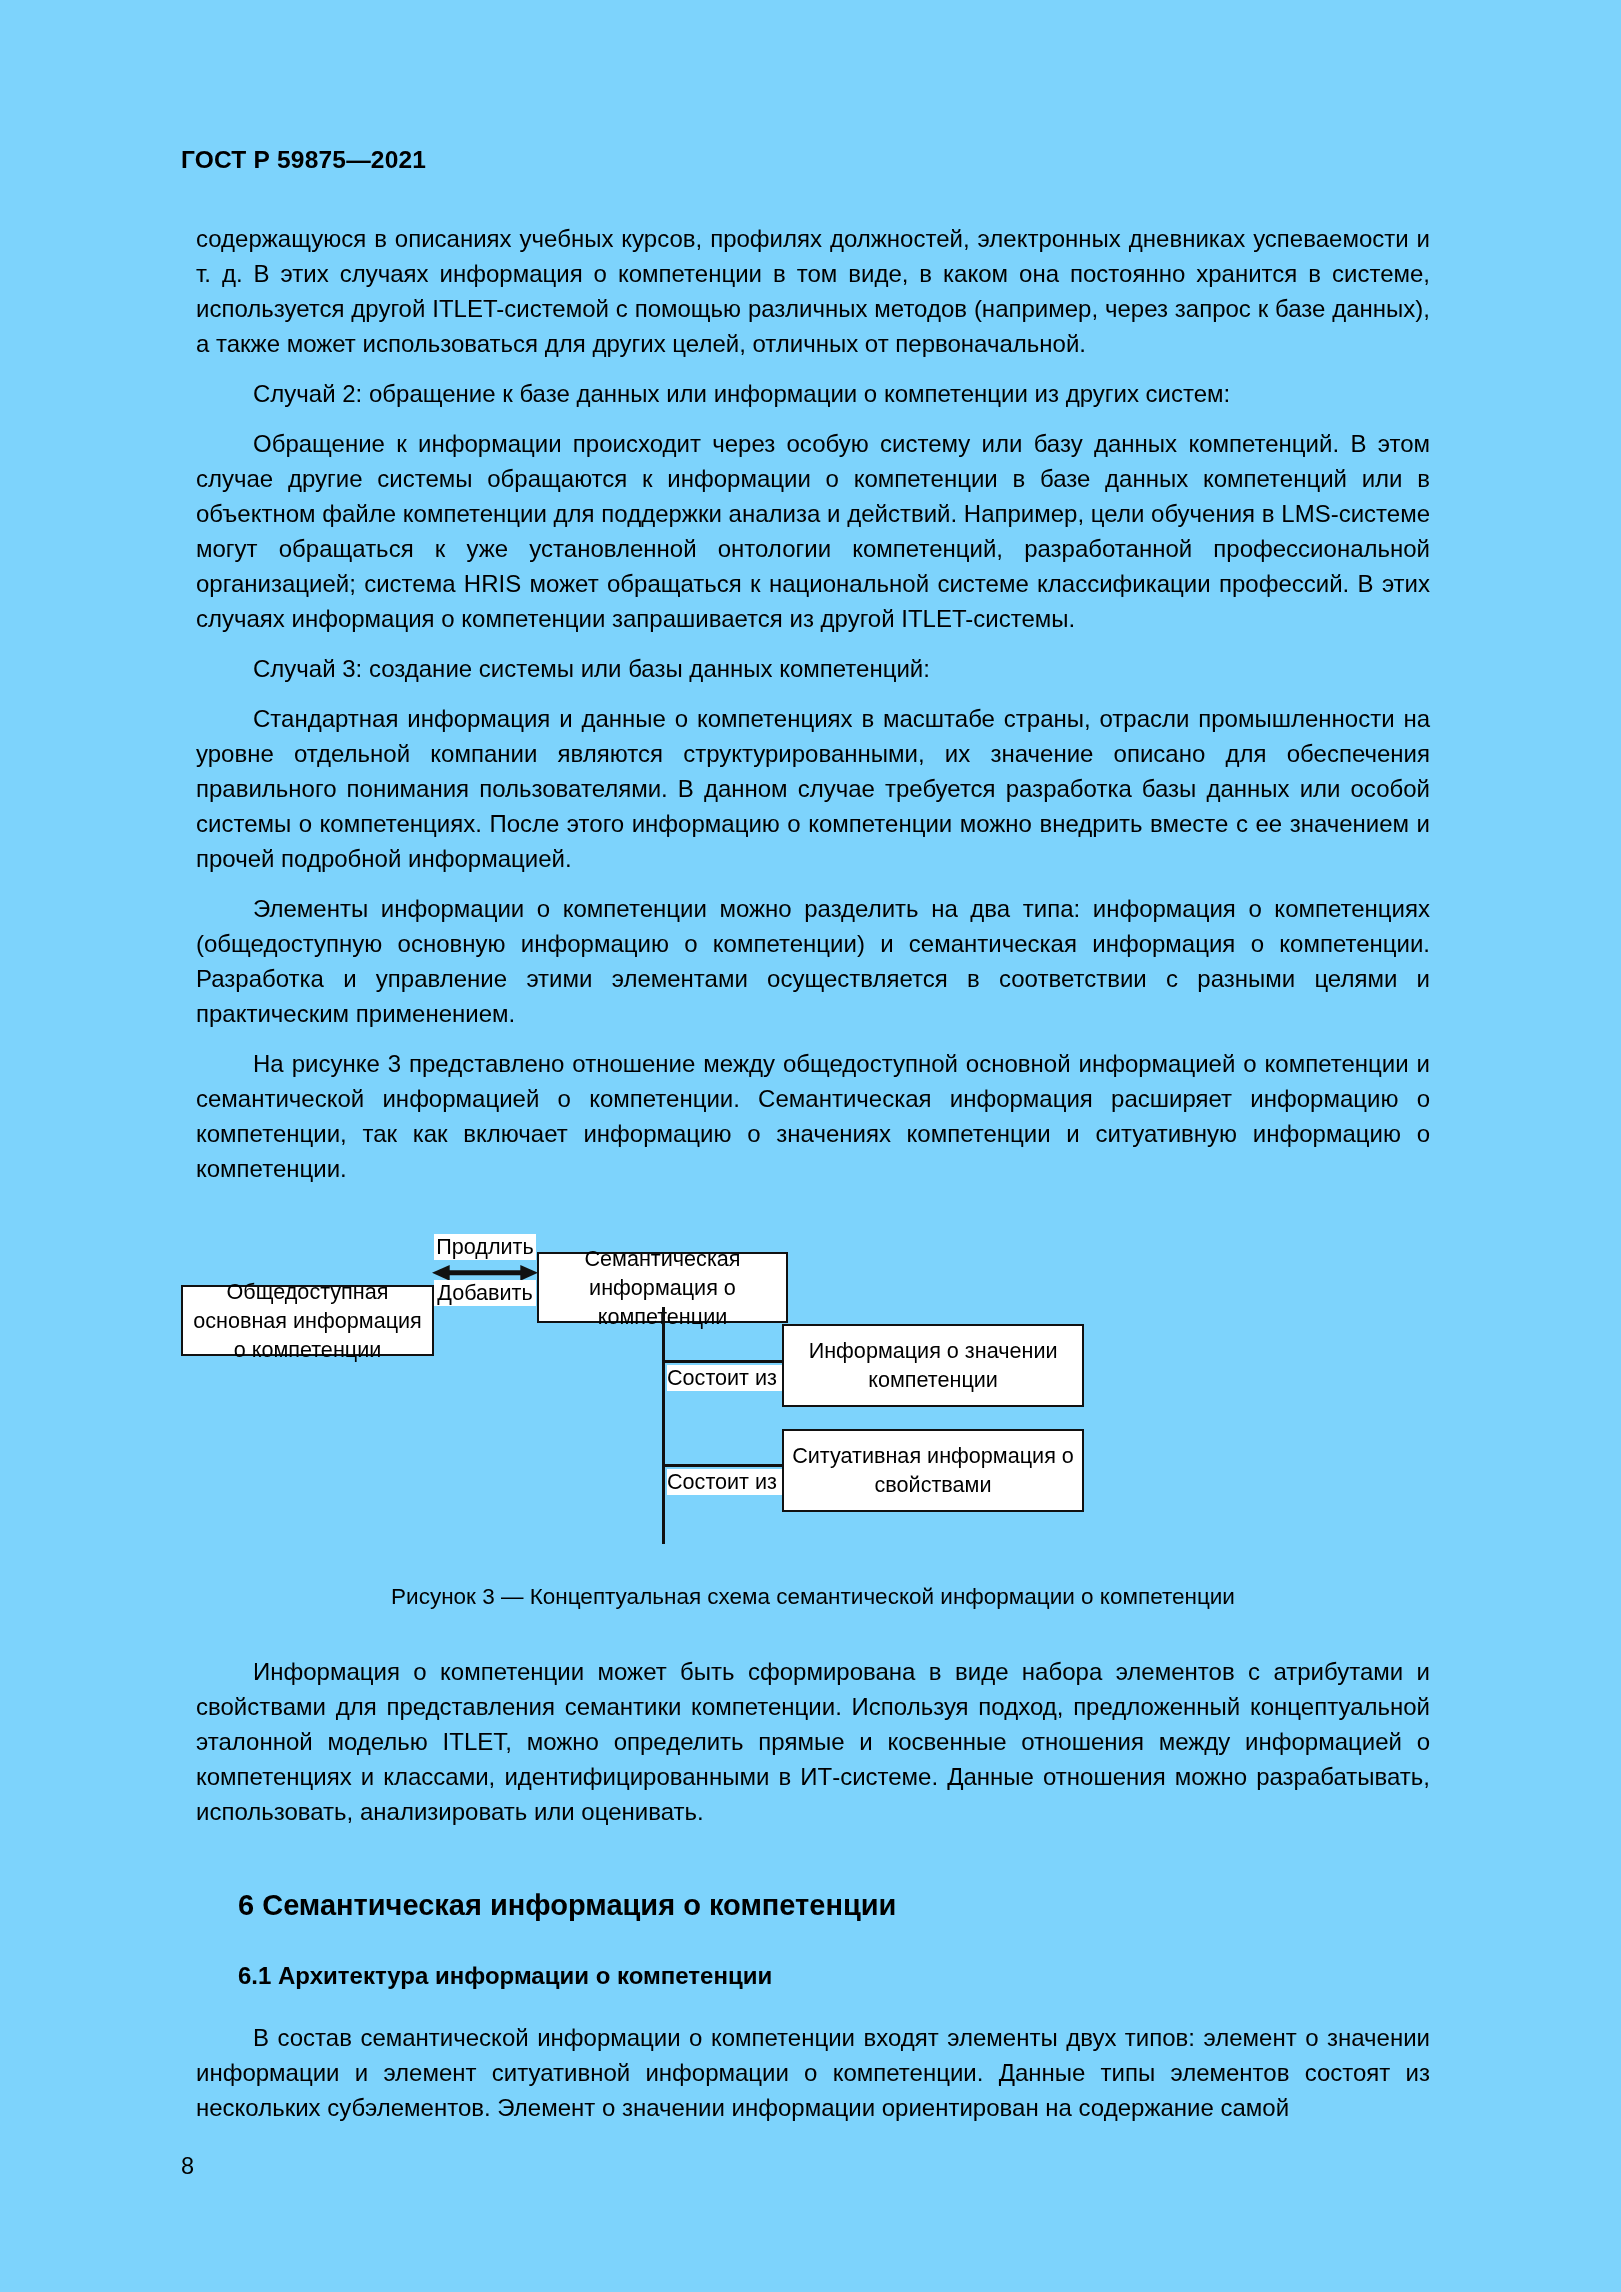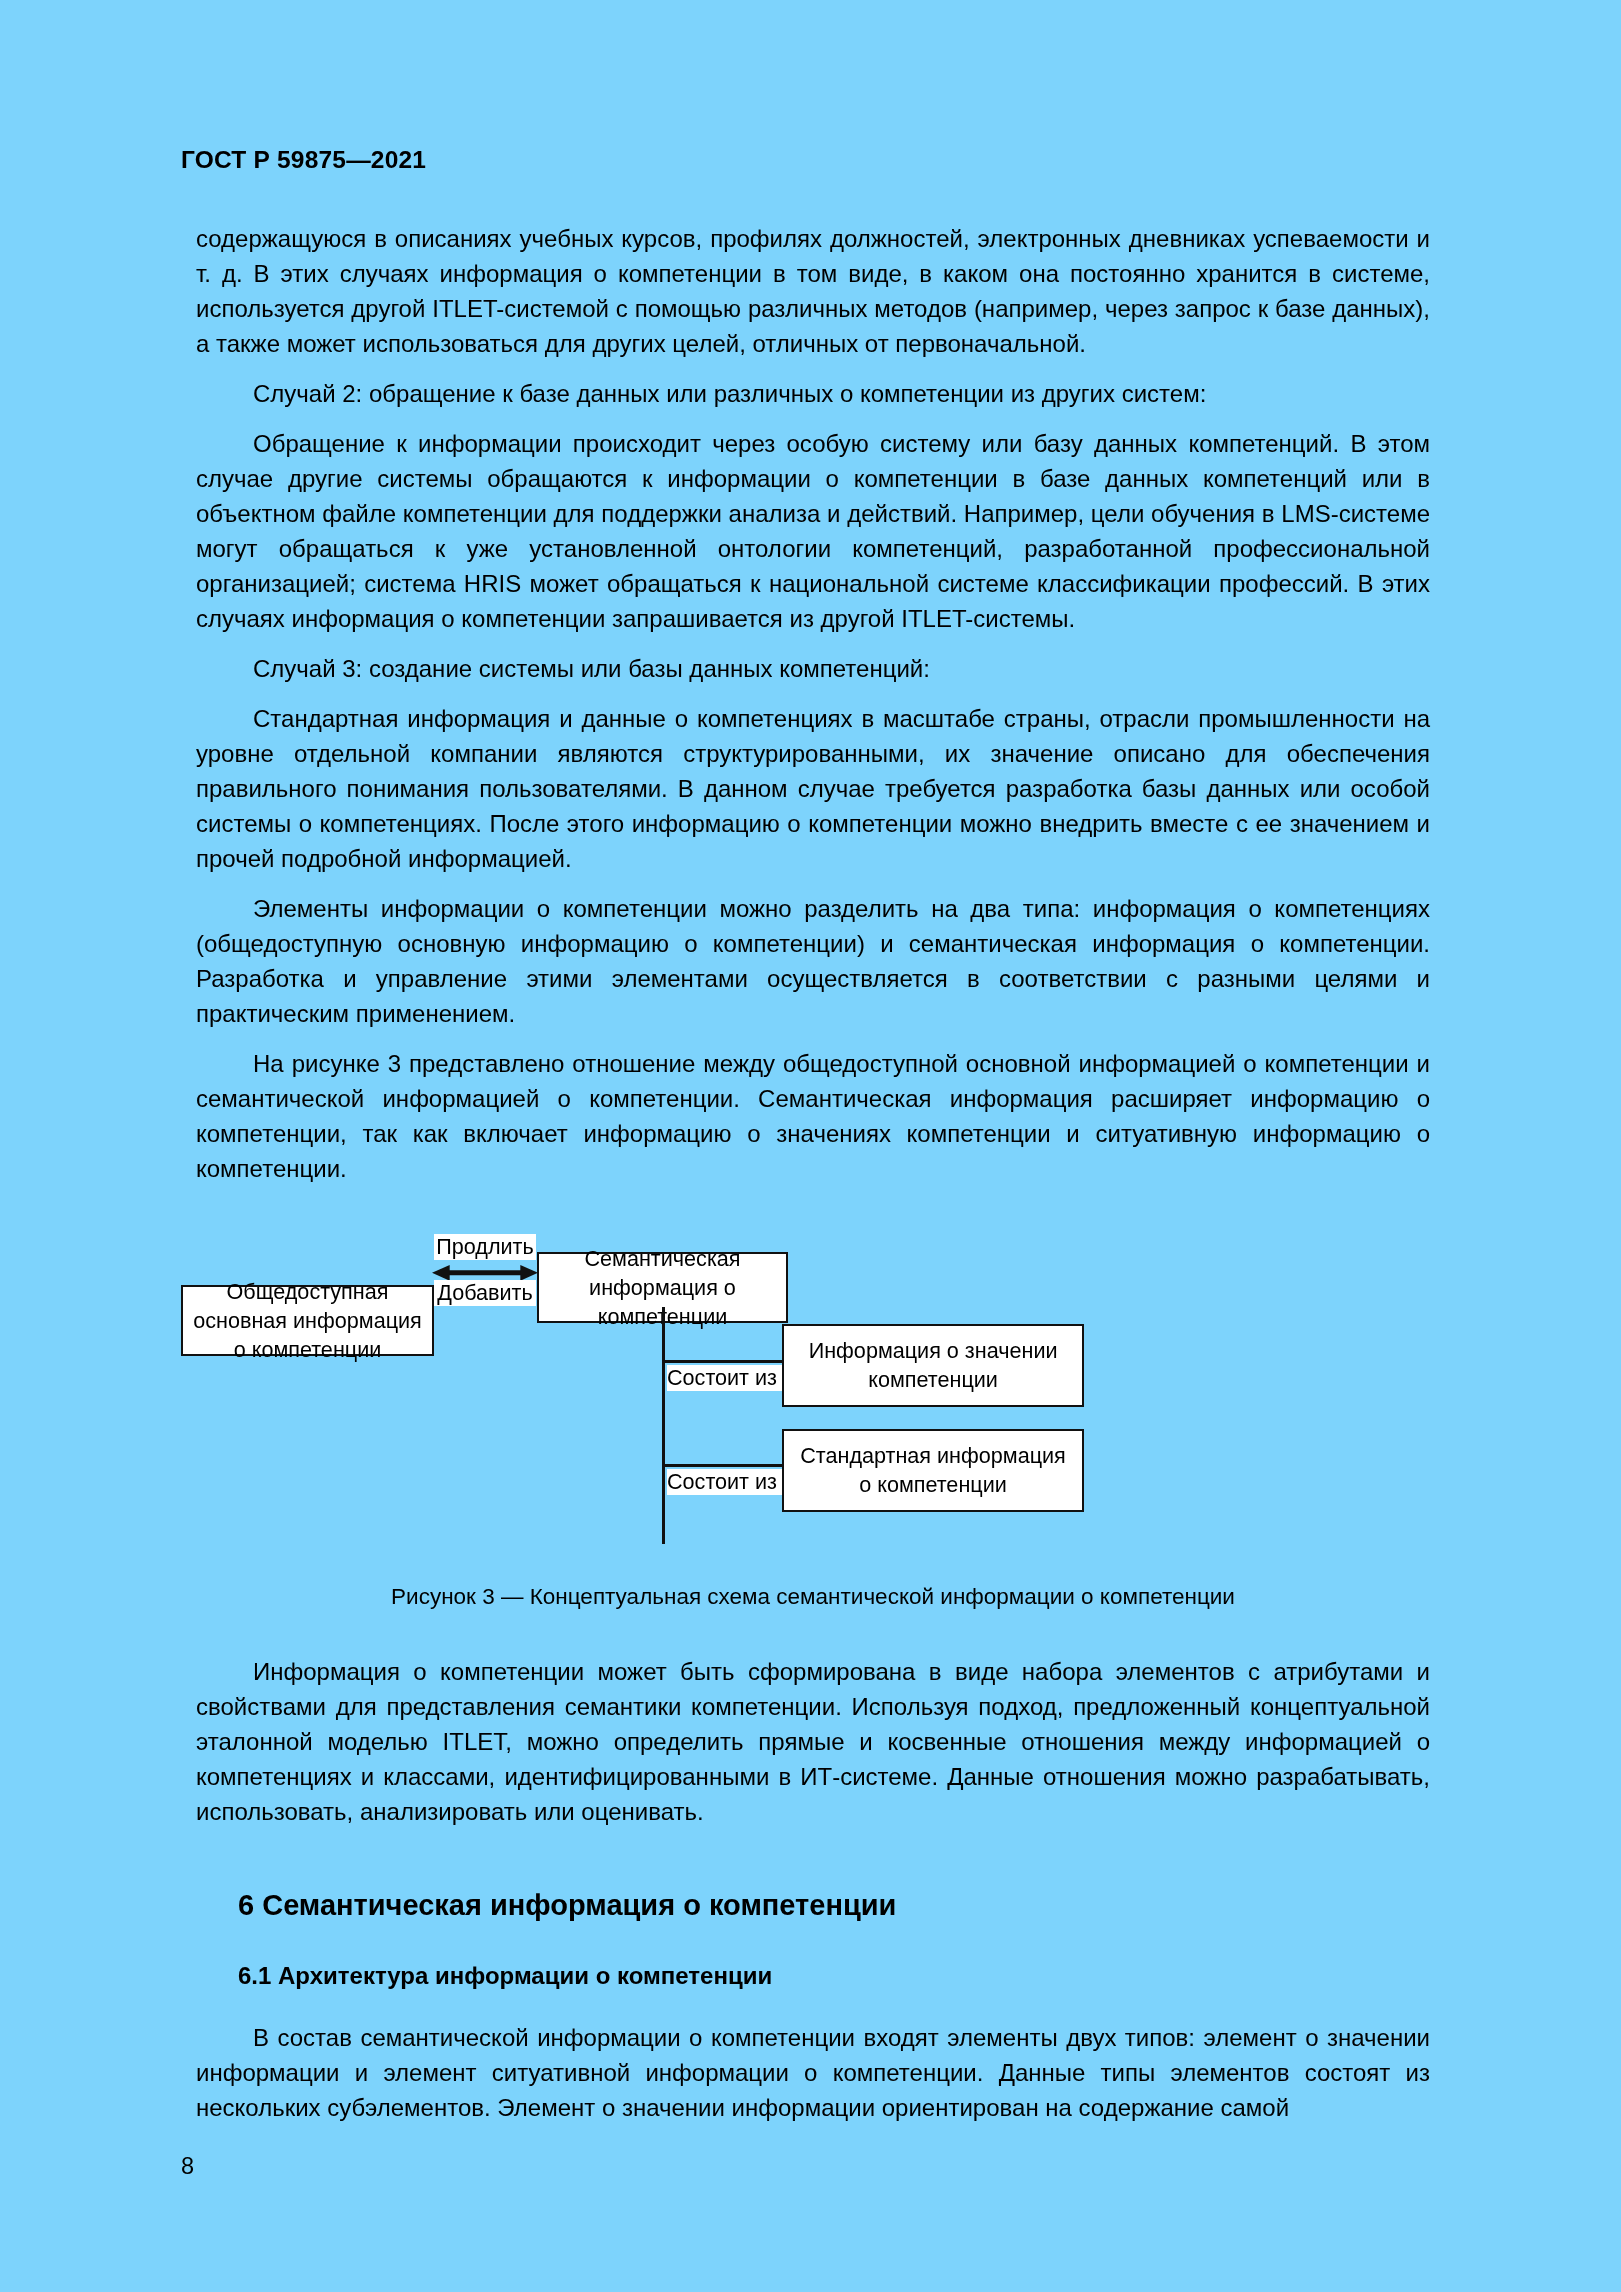--- a/index.html
+++ b/index.html
@@ -116,21 +116,21 @@
 <body>
 
 <div class="page">
 
   <div class="content">
 
     <div class="doc-header">ГОСТ Р 59875—2021</div>
 
     <p class="body-text">содержащуюся в описаниях учебных курсов, профилях должностей, электронных дневниках успевае­мости и т. д. В этих случаях информация о компетенции в том виде, в каком она постоянно хранится в системе, используется другой ITLET-системой с помощью различных методов (например, через запрос к базе данных), а также может использоваться для других целей, отличных от первоначальной.</p>
 
-    <p class="body-text indent">Случай 2: обращение к базе данных или различных о компетенции из других систем:</p>
+    <p class="body-text indent">Случай 2: обращение к базе данных или информации о компетенции из других систем:</p>
 
     <p class="body-text indent">Обращение к информации происходит через особую систему или базу данных компетенций. В этом случае другие системы обращаются к информации о компетенции в базе данных компетенций или в объектном файле компетенции для поддержки анализа и действий. Например, цели обучения в LMS-системе могут обращаться к уже установленной онтологии компетенций, разработанной профес­сиональной организацией; система HRIS может обращаться к национальной системе классификации профессий. В этих случаях информация о компетенции запрашивается из другой ITLET-системы.</p>
 
     <p class="body-text indent">Случай 3: создание системы или базы данных компетенций:</p>
 
     <p class="body-text indent">Стандартная информация и данные о компетенциях в масштабе страны, отрасли промышленно­сти на уровне отдельной компании являются структурированными, их значение описано для обеспече­ния правильного понимания пользователями. В данном случае требуется разработка базы данных или особой системы о компетенциях. После этого информацию о компетенции можно внедрить вместе с ее значением и прочей подробной информацией.</p>
 
 
     <p class="body-text indent">Элементы информации о компетенции можно разделить на два типа: информация о компетенци­ях (общедоступную основную информацию о компетенции) и семантическая информация о компетен­ции. Разработка и управление этими элементами осуществляется в соответствии с разными целями и практическим применением.</p>
 
@@ -155,21 +155,21 @@
       <div class="fig-line" style="left:481px; top:129px; width:2.9px; height:184px;"></div>
 
       <div class="fig-line" style="left:481px; top:129px; width:123px; height:2.9px;"></div>
       <div class="fig-label" style="left:486px; top:134px; width:116px; text-align:left;">Состоит из</div>
 
       <div class="fig-box" style="left:601px; top:93px; width:302px; height:83px;padding-left:8px;">Информация о значении компетенции</div>
 
       <div class="fig-line" style="left:481px; top:233px; width:123px; height:2.9px;"></div>
       <div class="fig-label" style="left:486px; top:238px; width:116px; text-align:left;">Состоит из</div>
 
-      <div class="fig-box" style="left:601px; top:198px; width:302px; height:83px;">Стандартная информация о компетенции</div>
+      <div class="fig-box" style="left:601px; top:198px; width:302px; height:83px;">Ситуативная информация о свойствами</div>
 
     </div>
 
     <div class="caption">Рисунок 3 — Концептуальная схема семантической информации о компетенции</div>
 
     <p class="body-text indent" style="margin-top:43px;">Информация о компетенции может быть сформирована в виде набора элементов с атрибутами и свойствами для представления семантики компетенции. Используя подход, предложенный концепту­альной эталонной моделью ITLET, можно определить прямые и косвенные отношения между инфор­мацией о компетенциях и классами, идентифицированными в ИТ-системе. Данные отношения можно разрабатывать, использовать, анализировать или оценивать.</p>
 
     <div class="h1">6 Семантическая информация о компетенции</div>
 
     <div class="h-sub">6.1 Архитектура информации о компетенции</div>

